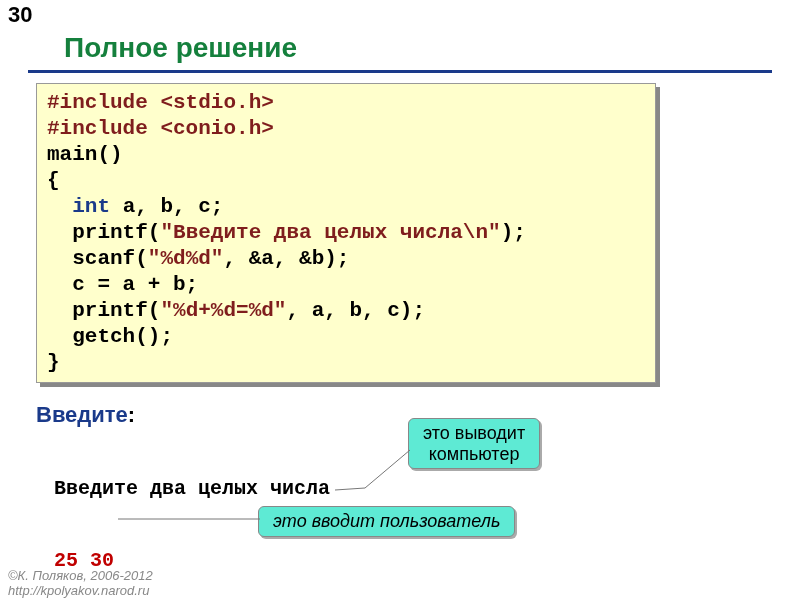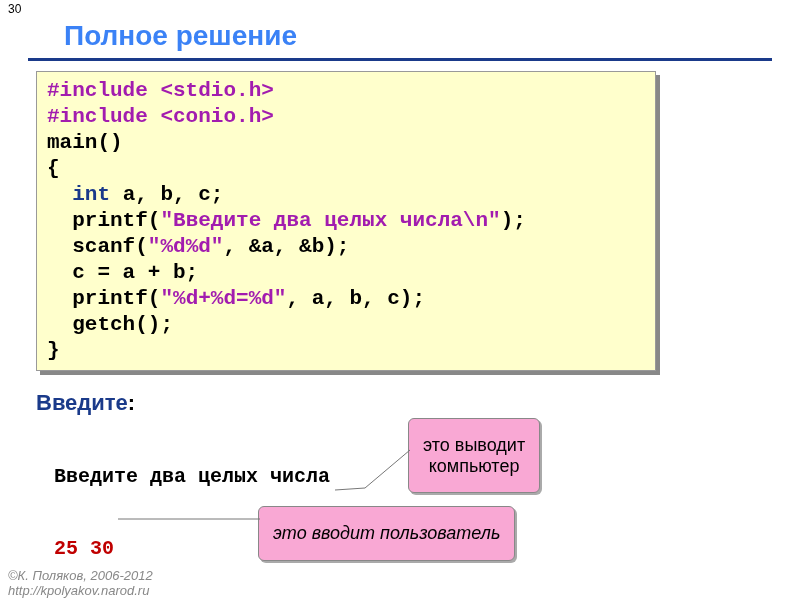--- a/index.html
+++ b/index.html
@@ -16,75 +16,75 @@
     display: flex;
     justify-content: space-between;
     align-items: center;
     padding: 2px 30px 2px 8px;
     font-size: 13px;
     color: #888;
     font-style: italic;
   }
   .page-num {
     font-style: normal;
-    font-weight: normal;
+    font-weight: bold;
     color: #000;
-    font-size: 12px;
+    font-size: 22px;
   }
   .title {
     font-size: 28px;
     font-weight: bold;
-    color: #3b82f6;
+    color: #15803d;
     padding: 2px 0 6px 36px;
     border-bottom: 3px solid #1a3a8a;
     margin: 0 28px 10px 28px;
   }
   .code-box {
     background: #ffffcc;
     border: 1px solid #999;
     box-shadow: 4px 4px 0 #888;
     margin: 0 144px 18px 36px;
     padding: 6px 10px 6px 10px;
     font-family: "Courier New", monospace;
     font-size: 21px;
     font-weight: bold;
     line-height: 1.24;
     white-space: pre;
     color: #000;
   }
-  .t-green { color: #a21caf; }
+  .t-green { color: #7f1d1d; }
   .t-blue  { color: #1a3a8a; }
   .protocol {
     margin: 12px 0 0 36px;
     font-family: "Courier New", monospace;
     font-size: 20px;
     font-weight: bold;
     line-height: 1.3;
     position: relative;
   }
   .proto-label {
     color: #1a3a8a;
     font-family: Arial, sans-serif;
     font-size: 22px;
     font-weight: bold;
   }
   .proto-label .colon { color:#000; }
   .proto-line { margin-left: 18px; margin-top: 46px; }
   .user-in { color: #c00000; }
   .callout {
     position: absolute;
-    background: #f9a8d4;
+    background: #5eead4;
     border: 1px solid #888;
     box-shadow: 2px 2px 0 #aaa;
     font-family: Arial, sans-serif;
     font-size: 18px;
     font-weight: normal;
     color: #000;
     text-align: center;
-    padding: 16px 14px;
+    padding: 4px 14px;
     border-radius: 6px;
     white-space: pre;
   }
   .callout1 { left: 408px; top: 418px; line-height: 1.15; }
   .callout2 { left: 258px; top: 506px; font-style: italic; }
   svg.conn { position: absolute; pointer-events: none; }
   .footer {
     position: absolute;
     bottom: 2px;
     left: 8px;

